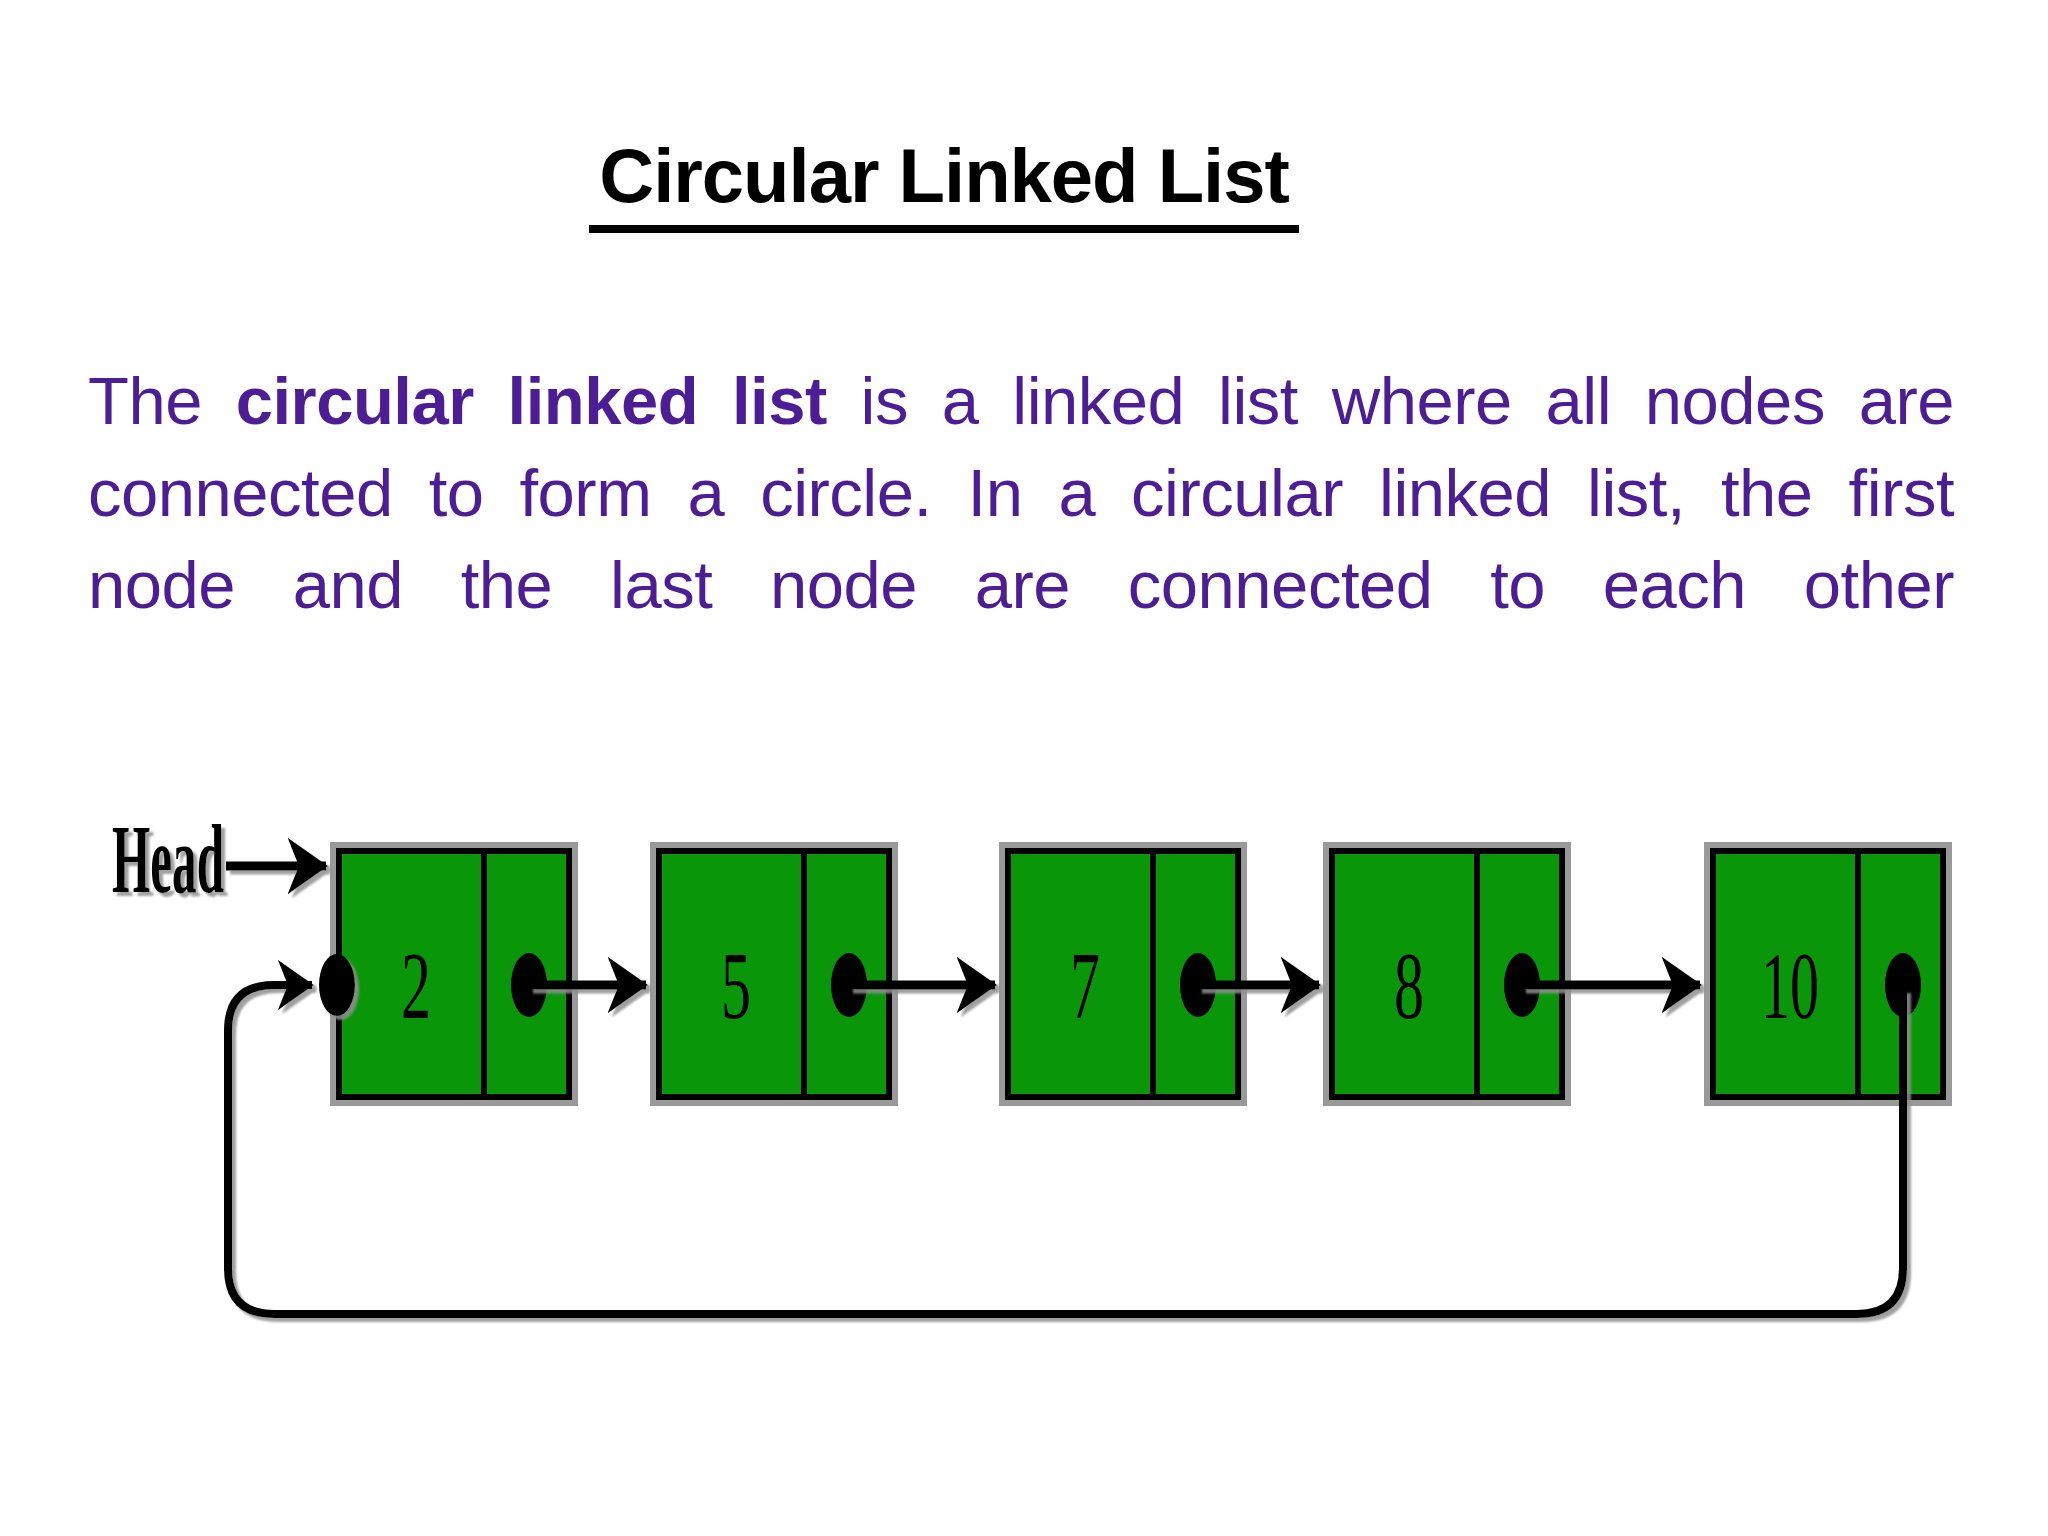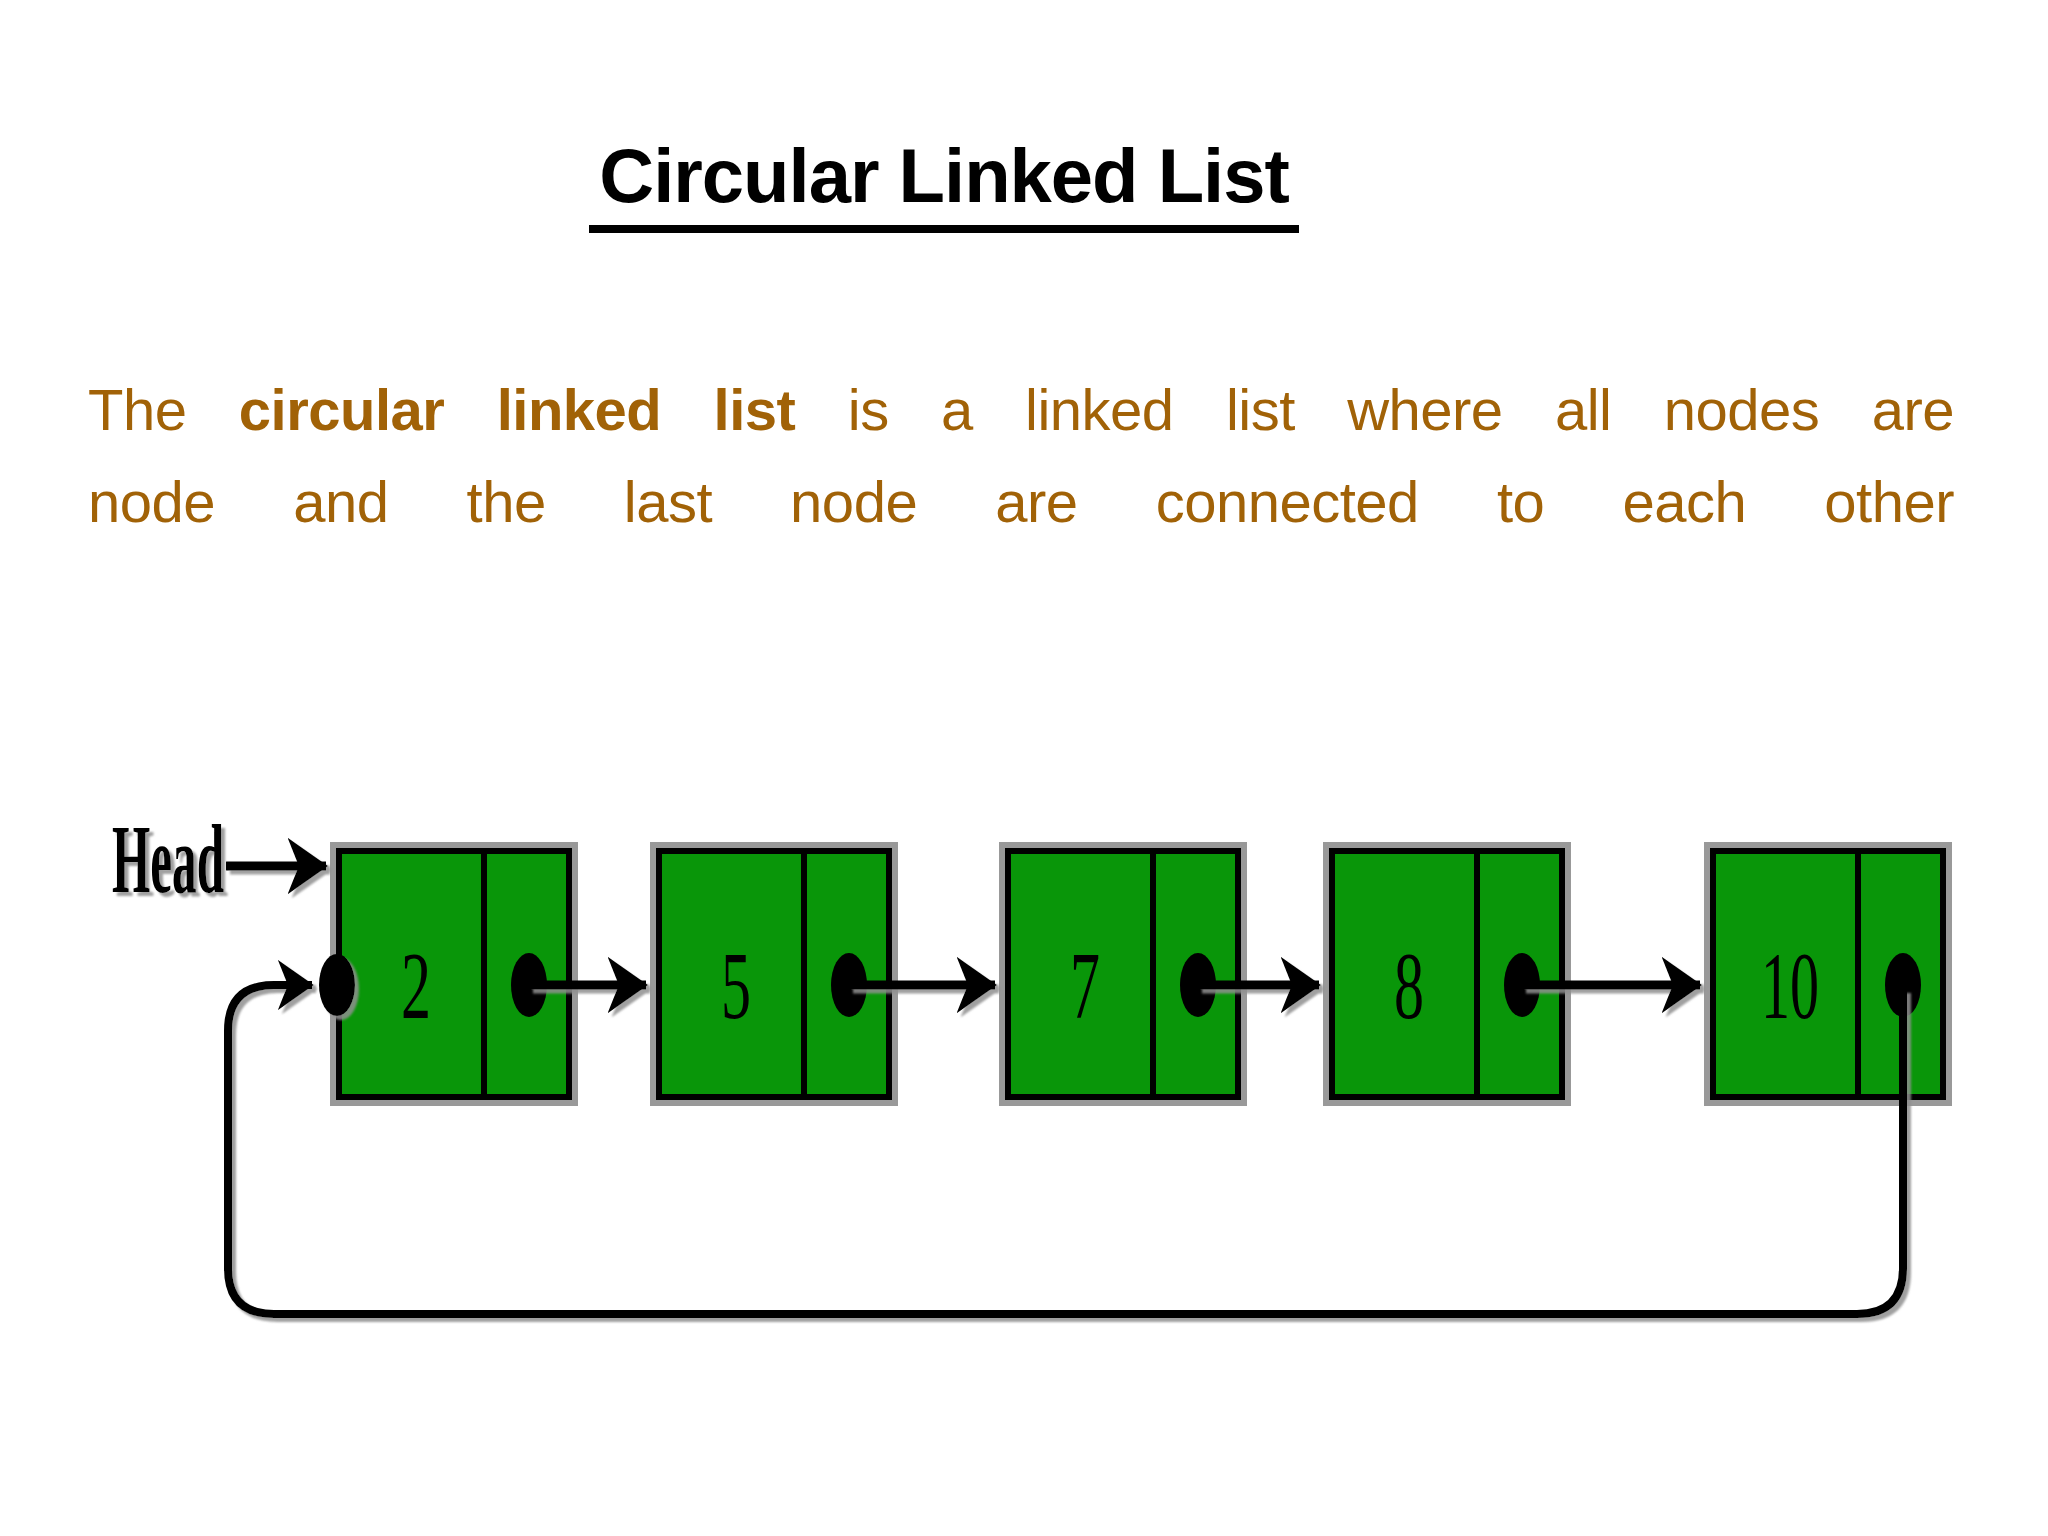--- a/index.html
+++ b/index.html
@@ -27,25 +27,25 @@
     line-height: 91px;
     color: #000000;
     border-bottom: 8px solid #000000;
     padding: 0 10px 4px 10px;
     letter-spacing: -1px;
     white-space: nowrap;
   }
   .para {
     position: absolute;
     left: 88px;
-    top: 364px;
+    top: 355px;
     width: 1866px;
     font-family: "Liberation Sans", sans-serif;
-    font-size: 58px;
-    color: #a16207;
+    font-size: 67px;
+    color: #4c1d95;
     letter-spacing: -0.5px;
   }
   .pline {
     height: 92px;
     line-height: 92px;
     white-space: normal;
   }
   .jline {
     text-align: justify;
     text-align-last: justify;
@@ -77,20 +77,21 @@
 </style>
 </head>
 <body>
 
 <div class="title-wrap">
   <h1 class="page-title">Circular Linked List</h1>
 </div>
 
 <div class="para">
   <div class="pline jline"><span>The </span><b>circular linked list</b><span> is a linked list where all nodes are</span></div>
+  <div class="pline jline">connected to form a circle. In a circular linked list, the first</div>
   <div class="pline jline">node and the last node are connected to each other</div>
 </div>
 
 <svg class="diagram-svg" viewBox="0 0 2048 1536">
   <defs>
     <marker id="arw" viewBox="0 0 10 14" refX="9.5" refY="7" markerWidth="4.5" markerHeight="6.8" orient="auto">
       <path d="M0,0 L10,7 L0,14 L2.8,7 Z" fill="#000000"></path>
     </marker>
     <filter id="ds" x="-10%" y="-10%" width="120%" height="120%">
       <feDropShadow dx="4" dy="4" stdDeviation="0.8" flood-color="#8f8f8f" flood-opacity="0.85"></feDropShadow>

